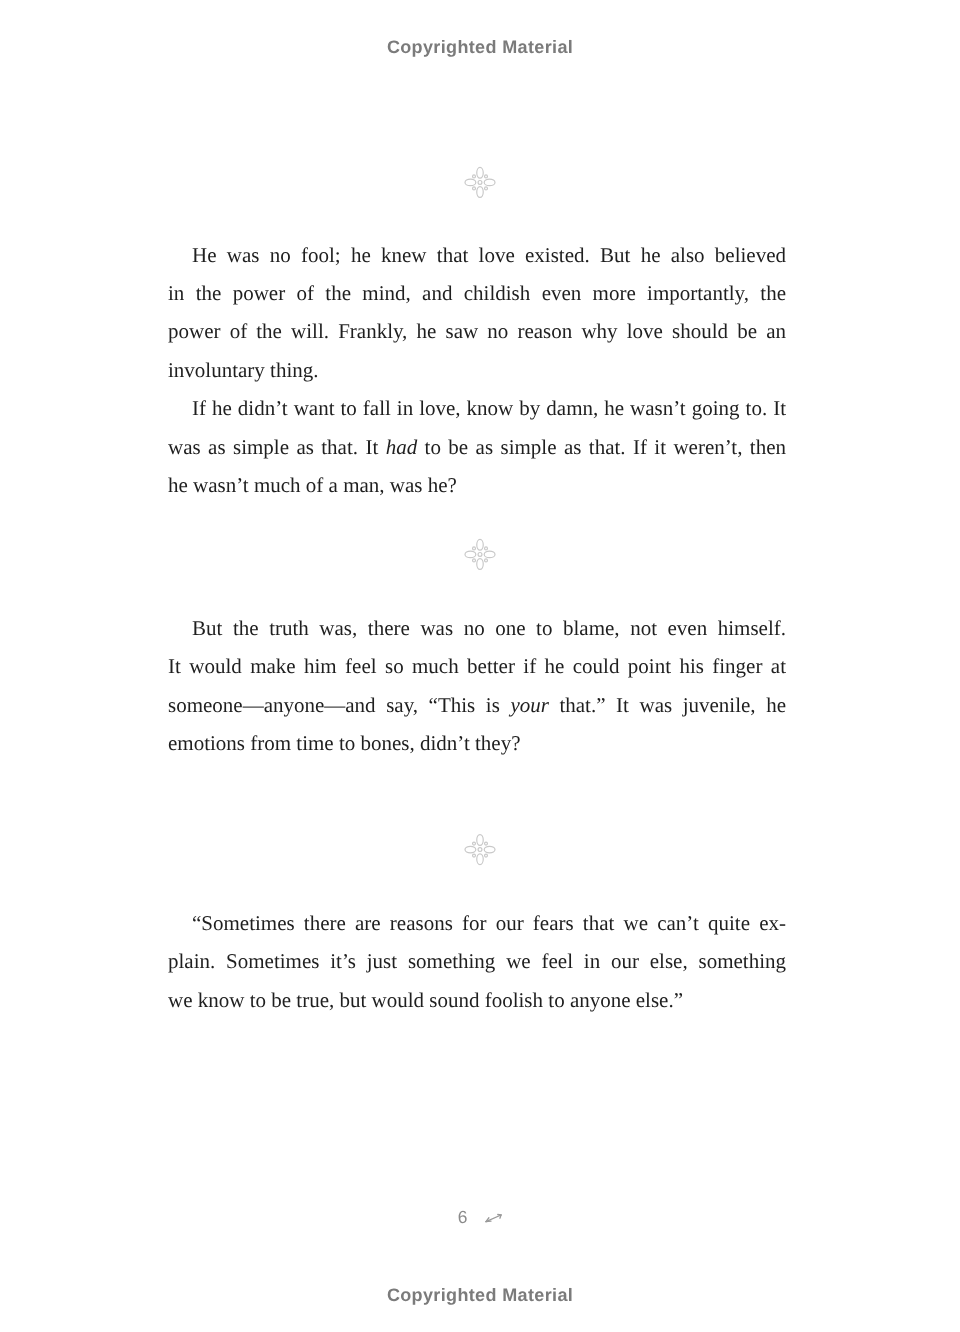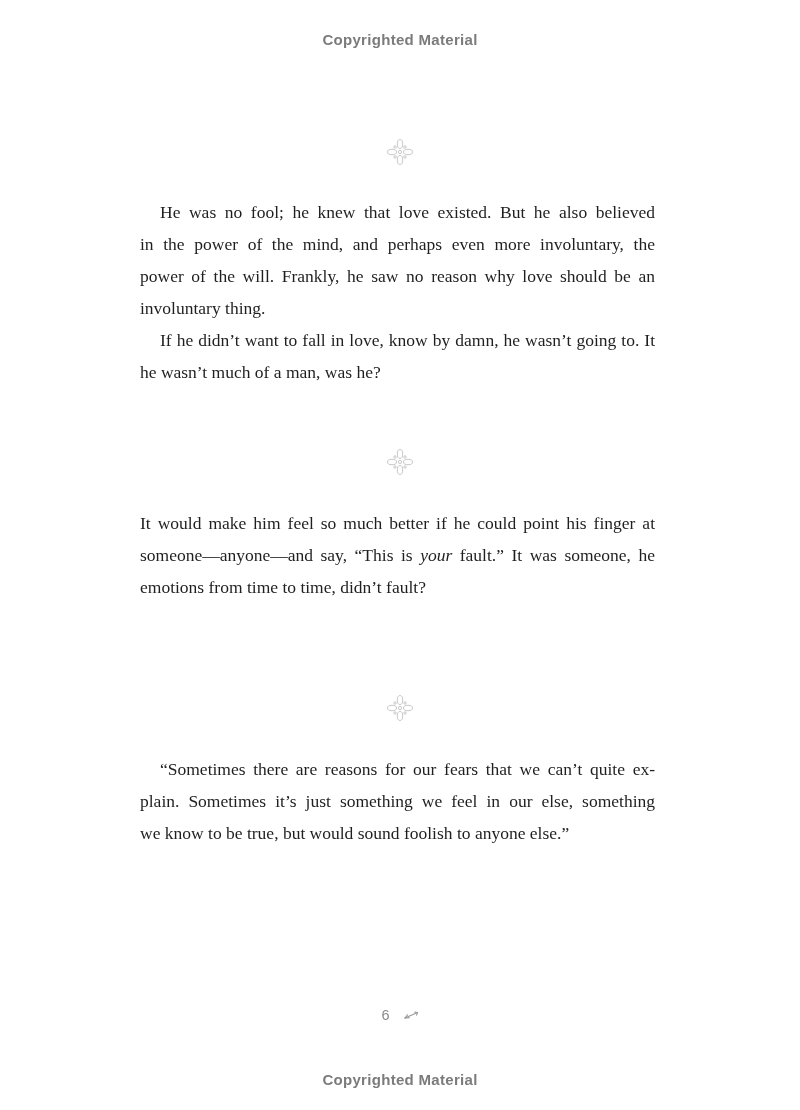--- a/index.html
+++ b/index.html
@@ -82,49 +82,51 @@
       <circle cx="19" cy="9" r="1.2"></circle>
       <circle cx="9" cy="19" r="1.2"></circle>
       <circle cx="19" cy="19" r="1.2"></circle>
       <circle cx="14" cy="14" r="1.6"></circle>
     </svg>
   </div>
 
   <div class="text-block b1">
       <div class="para">
         <div class="line first"><span>He was no fool; he knew that love existed. But he also believed</span></div>
-        <div class="line"><span>in the power of the mind, and perhaps even more involuntary, the</span></div>
+        <div class="line"><span>in the power of the mind, and childish even more importantly, the</span></div>
         <div class="line"><span>power of the will. Frankly, he saw no reason why love should be an</span></div>
         <div class="line last"><span>involuntary thing.</span></div>
       </div>
       <div class="para">
         <div class="line first"><span>If he didn’t want to fall in love, know by damn, he wasn’t going to. It</span></div>
+        <div class="line"><span>was as simple as that. It </span><i>had</i><span> to be as simple as that. If it weren’t, then</span></div>
         <div class="line last"><span>he wasn’t much of a man, was he?</span></div>
       </div>
     </div>
 
   <div class="ornament o2">
     <svg width="28" height="28" viewBox="0 0 28 28" fill="none" stroke="#c9c9c9" stroke-width="1">
       <ellipse cx="14" cy="6" rx="2.7" ry="4.5"></ellipse>
       <ellipse cx="14" cy="22" rx="2.7" ry="4.5"></ellipse>
       <ellipse cx="6" cy="14" rx="4.5" ry="2.7"></ellipse>
       <ellipse cx="22" cy="14" rx="4.5" ry="2.7"></ellipse>
       <circle cx="9" cy="9" r="1.2"></circle>
       <circle cx="19" cy="9" r="1.2"></circle>
       <circle cx="9" cy="19" r="1.2"></circle>
       <circle cx="19" cy="19" r="1.2"></circle>
       <circle cx="14" cy="14" r="1.6"></circle>
     </svg>
   </div>
 
   <div class="text-block b2">
       <div class="para">
+        <div class="line first"><span>But the truth was, there was no one to blame, not even himself.</span></div>
         <div class="line"><span>It would make him feel so much better if he could point his finger at</span></div>
-        <div class="line"><span>someone—anyone—and say, “This is </span><i>your</i><span> fault.” It was someone, he</span></div>
-        <div class="line last"><span>emotions from time to time, didn’t fault?</span></div>
+        <div class="line"><span>someone—anyone—and say, “This is </span><i>your</i><span> that.” It was juvenile, he</span></div>
+        <div class="line last"><span>emotions from time to bones, didn’t they?</span></div>
       </div>
     </div>
 
   <div class="ornament o3">
     <svg width="28" height="28" viewBox="0 0 28 28" fill="none" stroke="#c9c9c9" stroke-width="1">
       <ellipse cx="14" cy="6" rx="2.7" ry="4.5"></ellipse>
       <ellipse cx="14" cy="22" rx="2.7" ry="4.5"></ellipse>
       <ellipse cx="6" cy="14" rx="4.5" ry="2.7"></ellipse>
       <ellipse cx="22" cy="14" rx="4.5" ry="2.7"></ellipse>
       <circle cx="9" cy="9" r="1.2"></circle>

